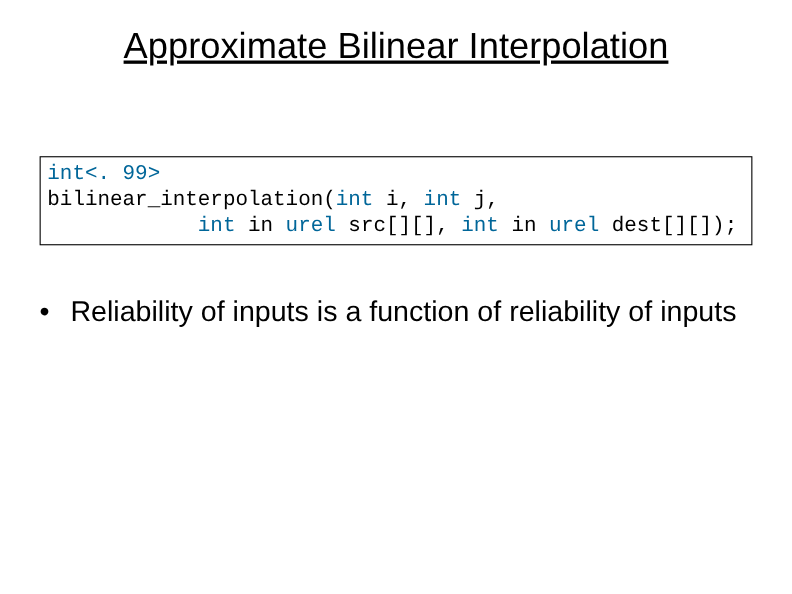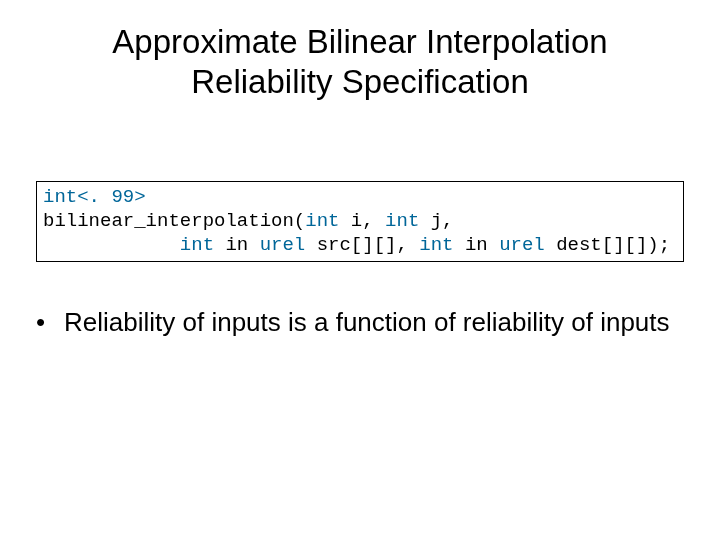--- a/index.html
+++ b/index.html
@@ -11,20 +11,21 @@
       color: #000000;
       position: relative;
       overflow: hidden;
     }
     .title {
       text-align: center;
       font-size: 33px;
       font-weight: 400;
       padding: 22px 40px 0 40px;
       line-height: 1.2;
+      text-decoration: underline;
     }
     .code-box {
       margin: 80px 36px 0 36px;
       border: 1px solid #000;
       padding: 4px 6px;
       font-family: "Courier New", Courier, monospace;
       font-size: 19px;
       line-height: 1.25;
       white-space: pre;
       color: #000;
@@ -45,21 +46,20 @@
     }
     .bullet-text {
       flex: 1;
     }
   </style>
 </head>
 <body>
 
 <div class="title">
   <span>Approximate Bilinear Interpolation</span><br>
-  <span>Reliability Specification</span>
 </div>
 
 <div class="code-box"><span class="kw">int&lt;. 99&gt;</span>
 <span>bilinear_interpolation(</span><span class="kw">int</span><span> i, </span><span class="kw">int</span><span> j,</span>
 <span>            </span><span class="kw">int</span><span> in </span><span class="kw">urel</span><span> src[][], </span><span class="kw">int</span><span> in </span><span class="kw">urel</span><span> dest[][]);</span></div>
 
 <div class="bullet-row">
   <div class="bullet-dot">•</div>
   <div class="bullet-text">Reliability of inputs is a function of reliability of inputs</div>
 </div>

